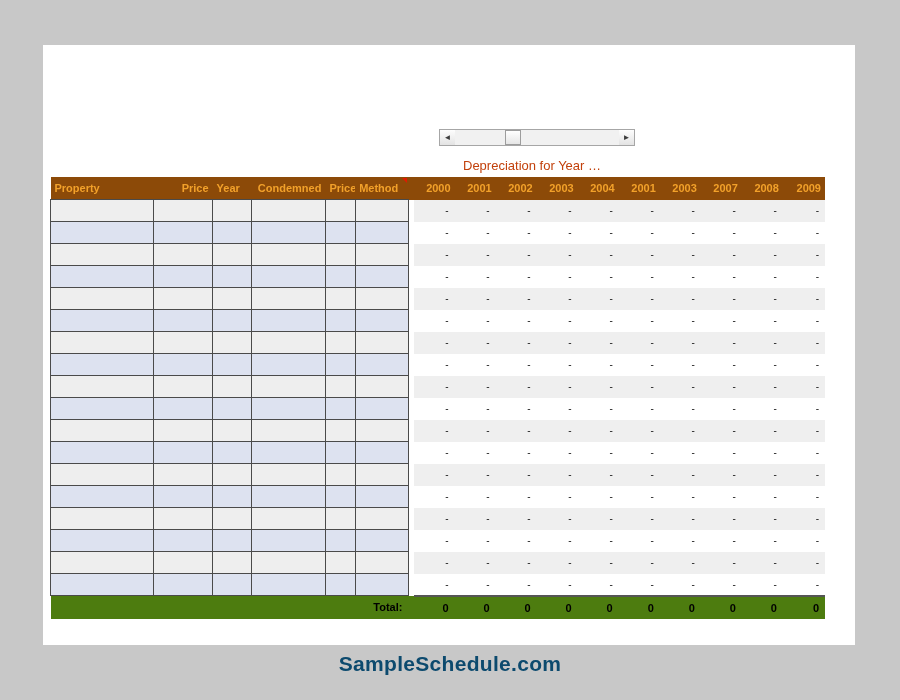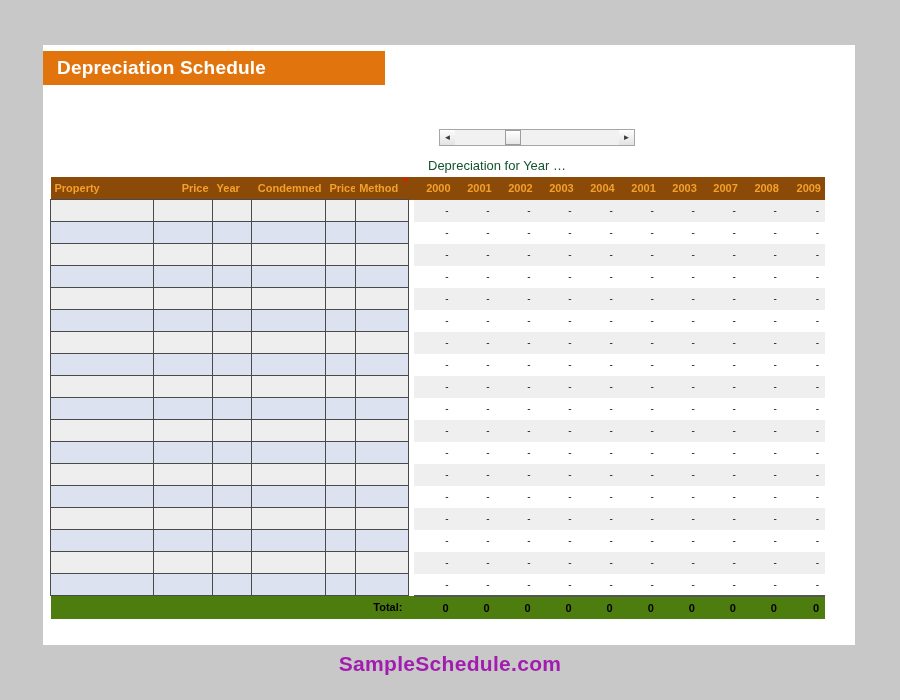--- a/index.html
+++ b/index.html
@@ -82,24 +82,24 @@
     width: 16px;
     height: 15px;
     background: linear-gradient(#ffffff, #e6e6e6);
     border: 1px solid #9d9d9d;
     box-sizing: border-box;
   }
 
   
   #year-caption {
     position: absolute;
-    left: 385px;
+    left: 420px;
     top: 113px;
     font-size: 13px;
-    color: #14532d;
+    color: #c2410c;
     white-space: nowrap;
   }
 
   
   #grid {
     position: absolute;
     left: 7px;
     top: 132px;
     width: 775px;
   }
@@ -195,32 +195,29 @@
 
   
   #footer {
     position: absolute;
     left: 0;
     top: 652px;
     width: 900px;
     text-align: center;
     font-size: 21px;
     font-weight: bold;
-    color: #a21caf;
+    color: #0c4a6e;
     letter-spacing: 0.3px;
   }
 </style>
 </head>
 <body>
 
 <div id="page">
 
-  <div id="title-banner">
-    <span class="title-text">Depreciation Schedule</span>
-  </div>
 
   <div id="scrollbar">
     <div class="sb-arrow left">◄</div>
     <div id="sb-track">
       <div id="sb-thumb"></div>
     </div>
     <div class="sb-arrow right">►</div>
   </div>
 
   <div id="year-caption">Depreciation for Year …</div>

